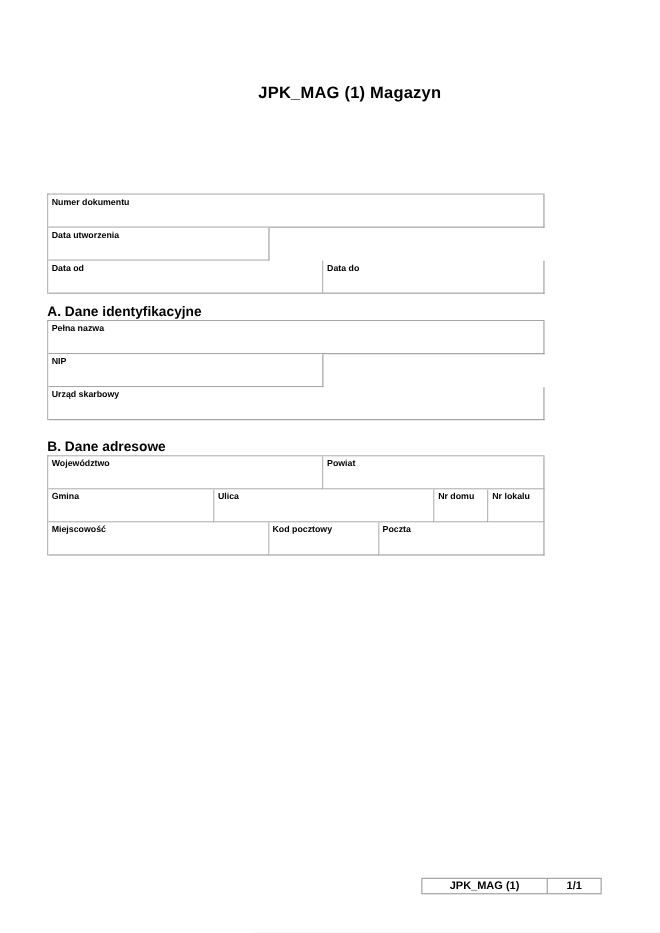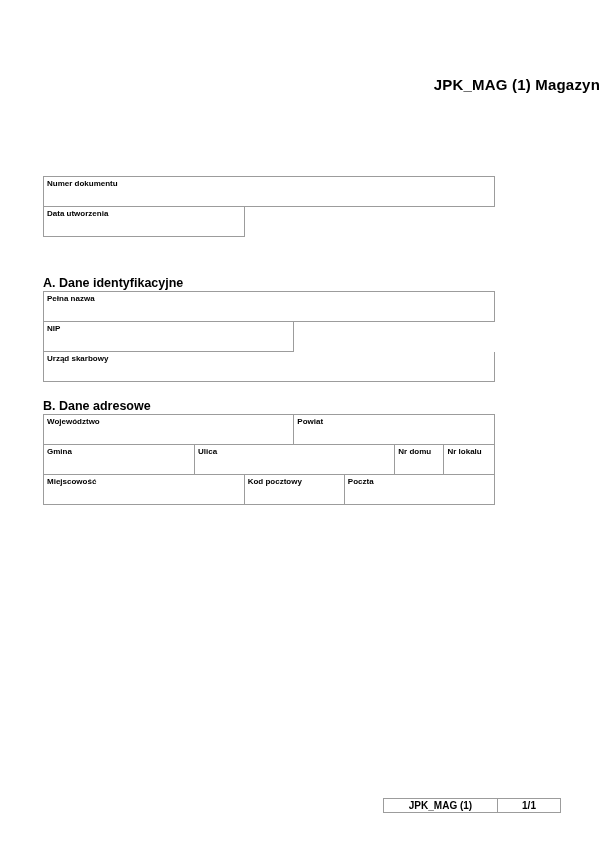--- a/index.html
+++ b/index.html
@@ -15,21 +15,21 @@
     width:600px;
     height:848px;
     background:var(--bg);
     overflow:hidden;
   }
   .doc-title{
     position:absolute;
     top:76px;
     left:0;
     width:100%;
-    text-align:right;
+    text-align:center;
     text-indent:36px;
     font-size:15px;
     line-height:17px;
     font-weight:bold;
     color:var(--txt);
     letter-spacing:0.2px;
   }
   .sec-heading{
     position:absolute;
     left:43px;
@@ -69,21 +69,21 @@
     font-size:8px;
     line-height:9px;
     font-weight:bold;
     color:var(--txt);
     white-space:nowrap;
   }
   .footer{
     position:absolute;
     left:383px;
     top:798px;
-    width:178px;
+    width:164px;
     height:15px;
     box-sizing:border-box;
     border:1px solid var(--bd);
     display:flex;
     background:var(--bg);
   }
   .fcell{
     box-sizing:border-box;
     height:100%;
     text-align:center;
@@ -108,20 +108,28 @@
 
   <div class="ftable t-header">
       <div class="trow">
         <div class="tcell" style="flex: 0 0 100%;">
           <div class="tlabel">Numer dokumentu</div>
         </div>
       </div>
       <div class="trow">
         <div class="tcell" style="flex: 0 0 44.5%;">
           <div class="tlabel">Data utworzenia</div>
+        </div>
+      </div>
+      <div class="trow">
+        <div class="tcell" style="flex: 0 0 55.5%;">
+          <div class="tlabel">Data od</div>
+        </div>
+        <div class="tcell" style="flex: 0 0 44.5%;">
+          <div class="tlabel">Data do</div>
         </div>
       </div>
     </div>
 
   <div class="sec-heading h-a">A. Dane identyfikacyjne</div>
 
   <div class="ftable t-a">
       <div class="trow">
         <div class="tcell" style="flex: 0 0 100%;">
           <div class="tlabel">Pełna nazwa</div>

